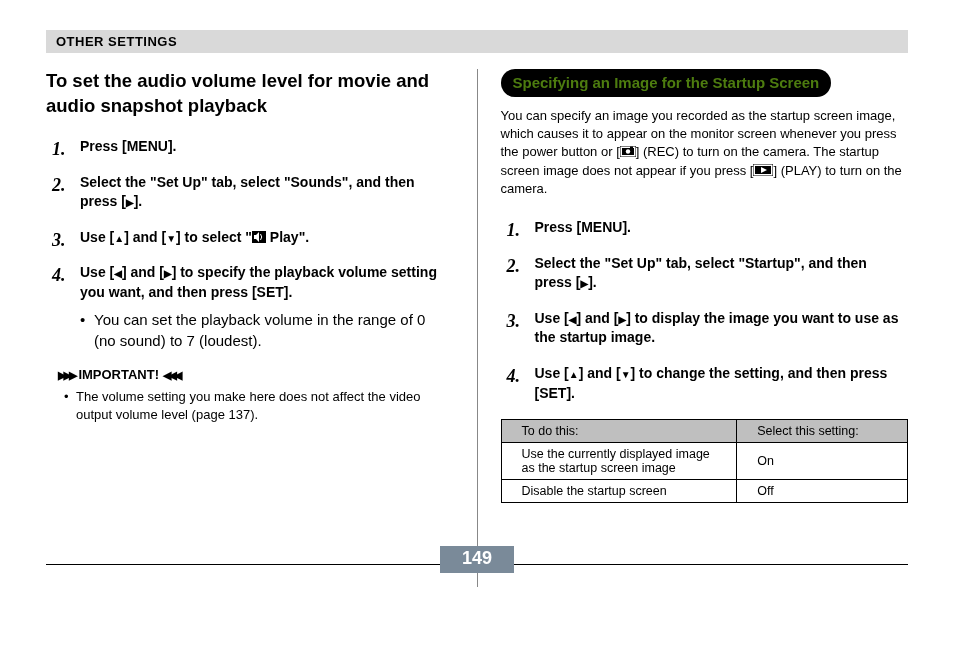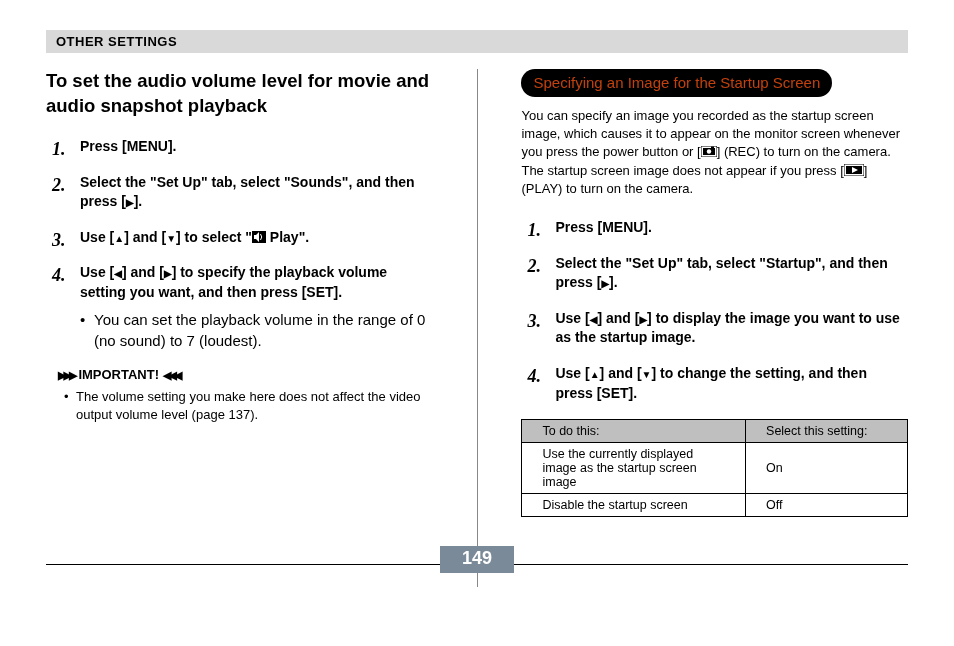--- a/index.html
+++ b/index.html
@@ -21,45 +21,45 @@
   .header-bar {
     background: #d9d9d9;
     padding: 4px 10px;
     font-weight: bold;
     font-size: 13px;
     letter-spacing: 0.5px;
     margin-bottom: 16px;
   }
   .columns {
     display: flex;
-    gap: 44px;
+    gap: 23px;
     height: 518px;
   }
   .col {
     width: 417px;
     box-sizing: border-box;
   }
   .divider {
     width: 1px;
     background: #888;
   }
   h2.section-title {
     font-size: 18.5px;
     font-weight: bold;
     margin: 0 0 18px 0;
     line-height: 1.35;
   }
   .pill {
     display: inline-block;
     background: #000;
-    color: #c2410c;
+    color: #4d7c0f;
     border-radius: 14px;
     padding: 5px 12px 6px 12px;
     font-size: 15px;
-    font-weight: normal;
+    font-weight: bold;
     margin-bottom: 10px;
   }
   .intro {
     font-size: 13px;
     line-height: 1.4;
     margin-bottom: 20px;
   }
   ol.steps {
     list-style: none;
     padding: 0;

